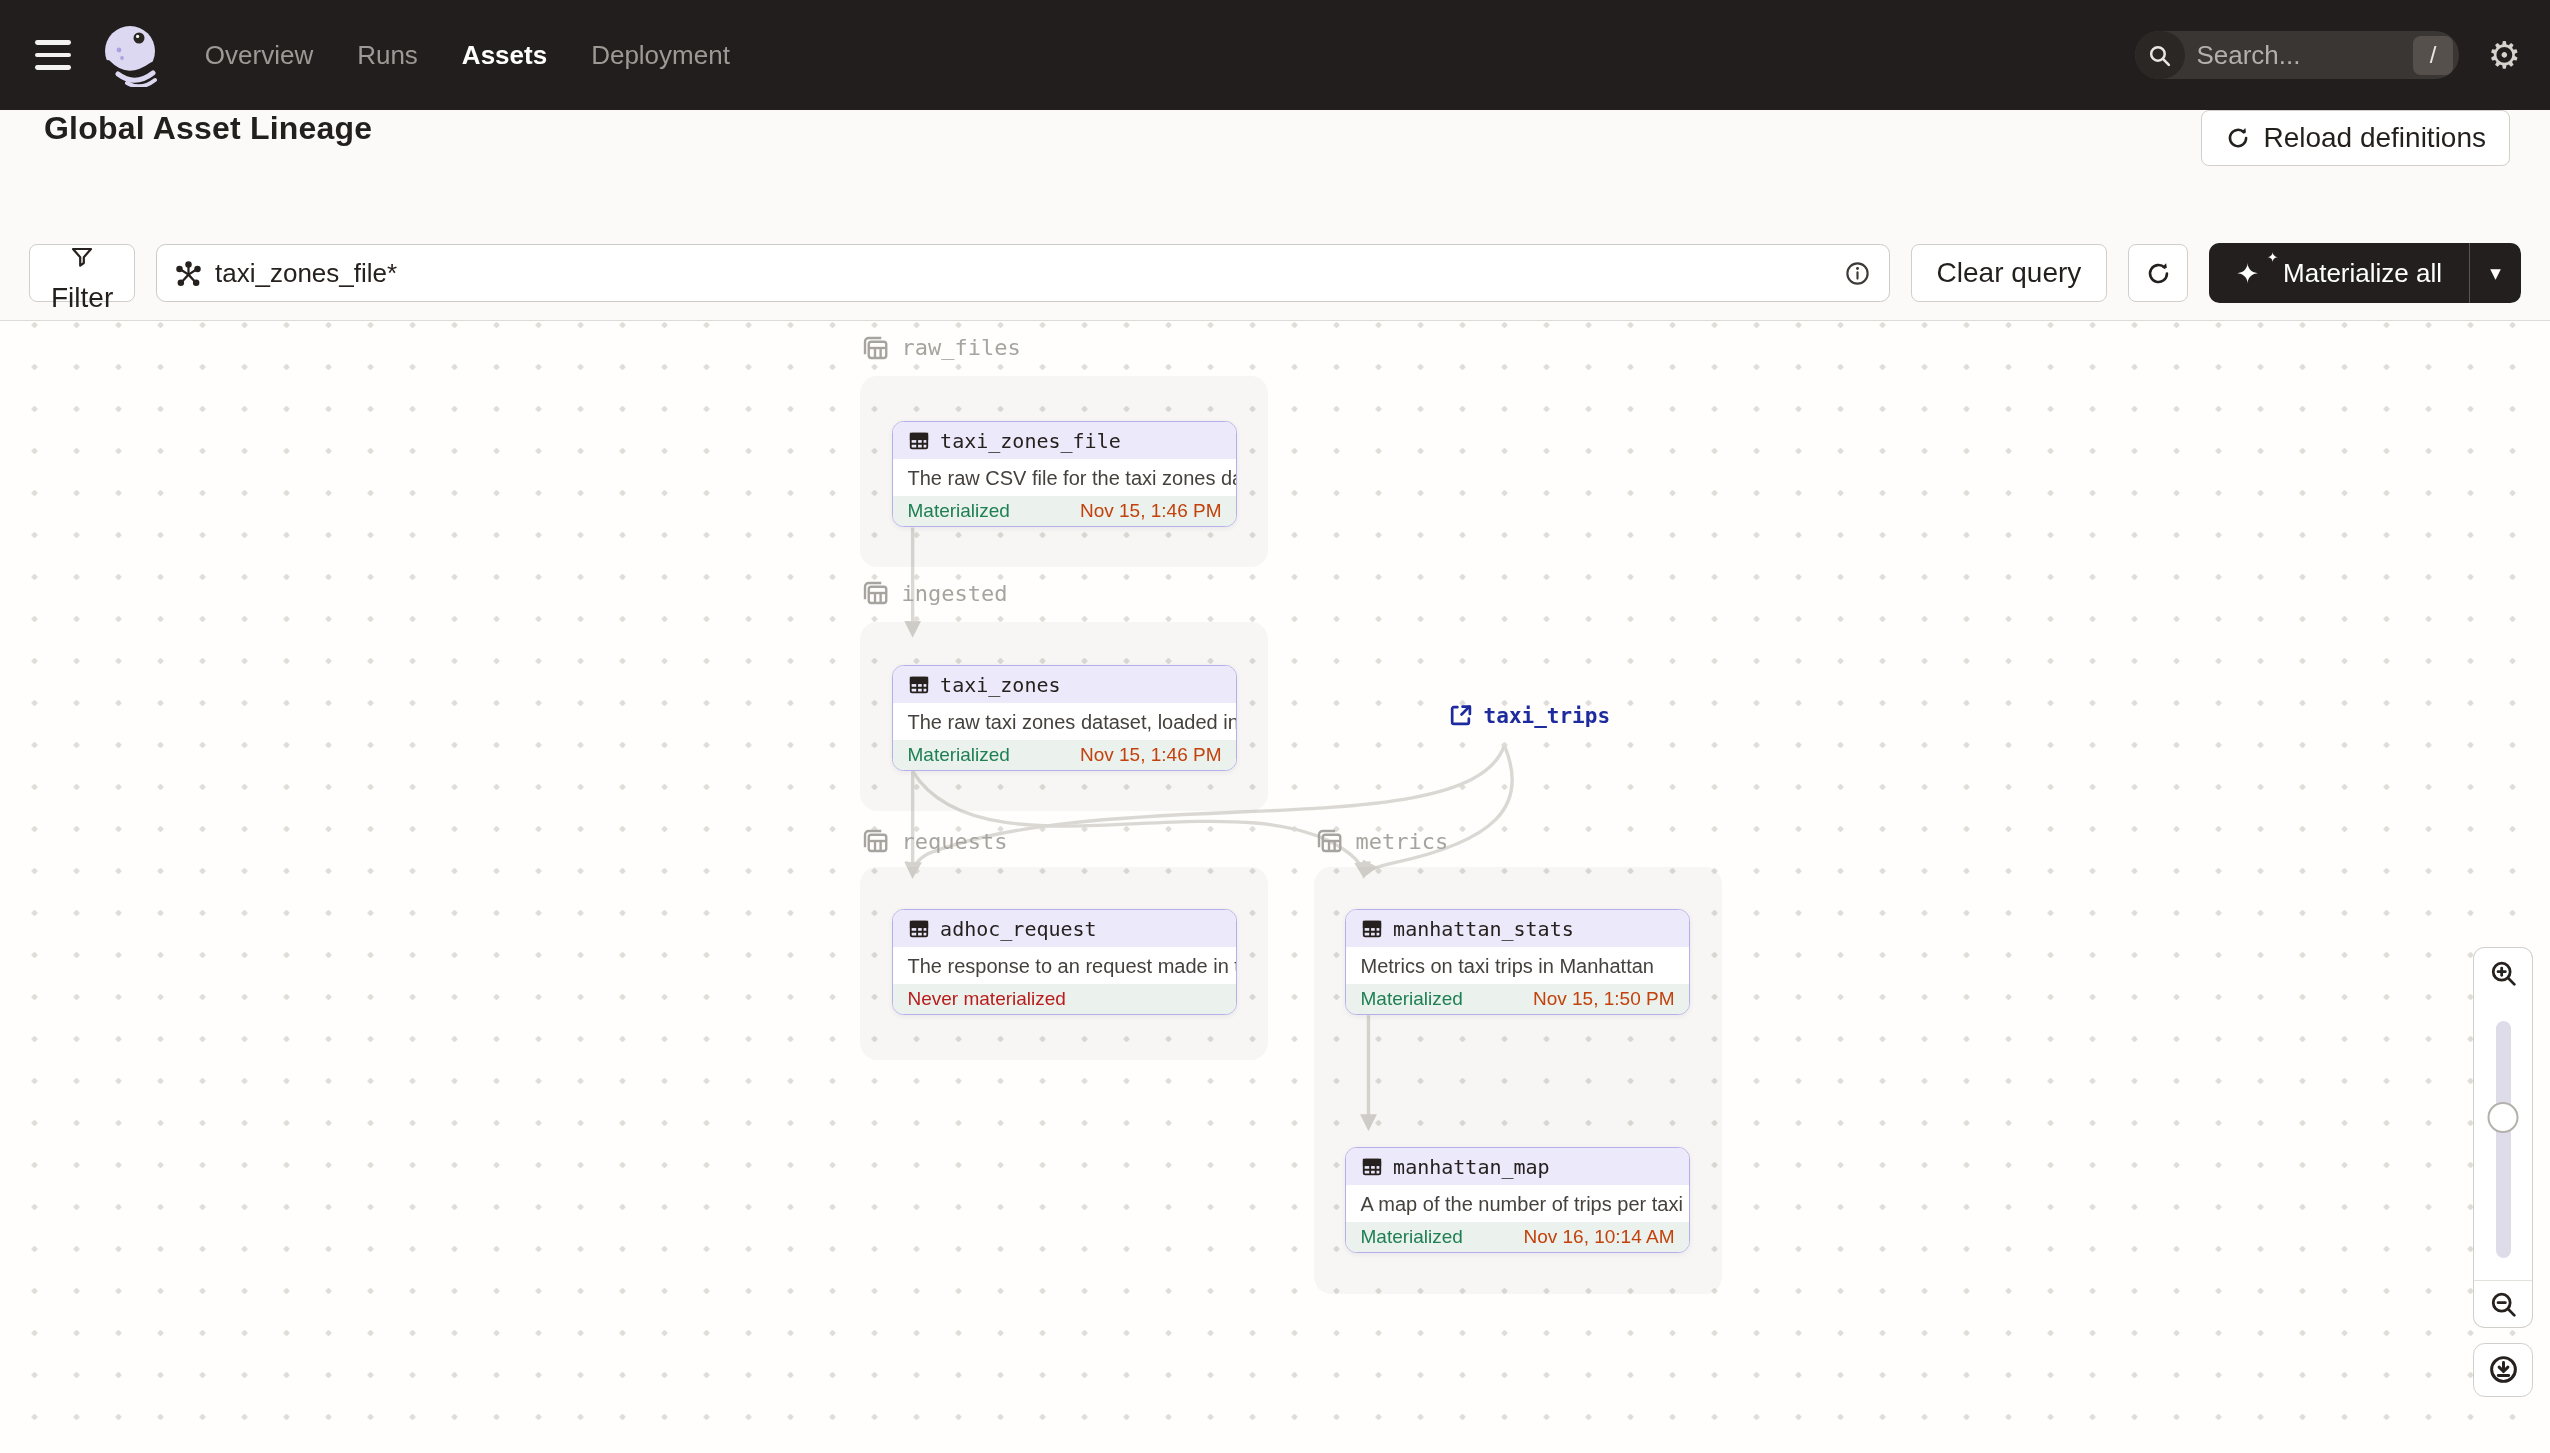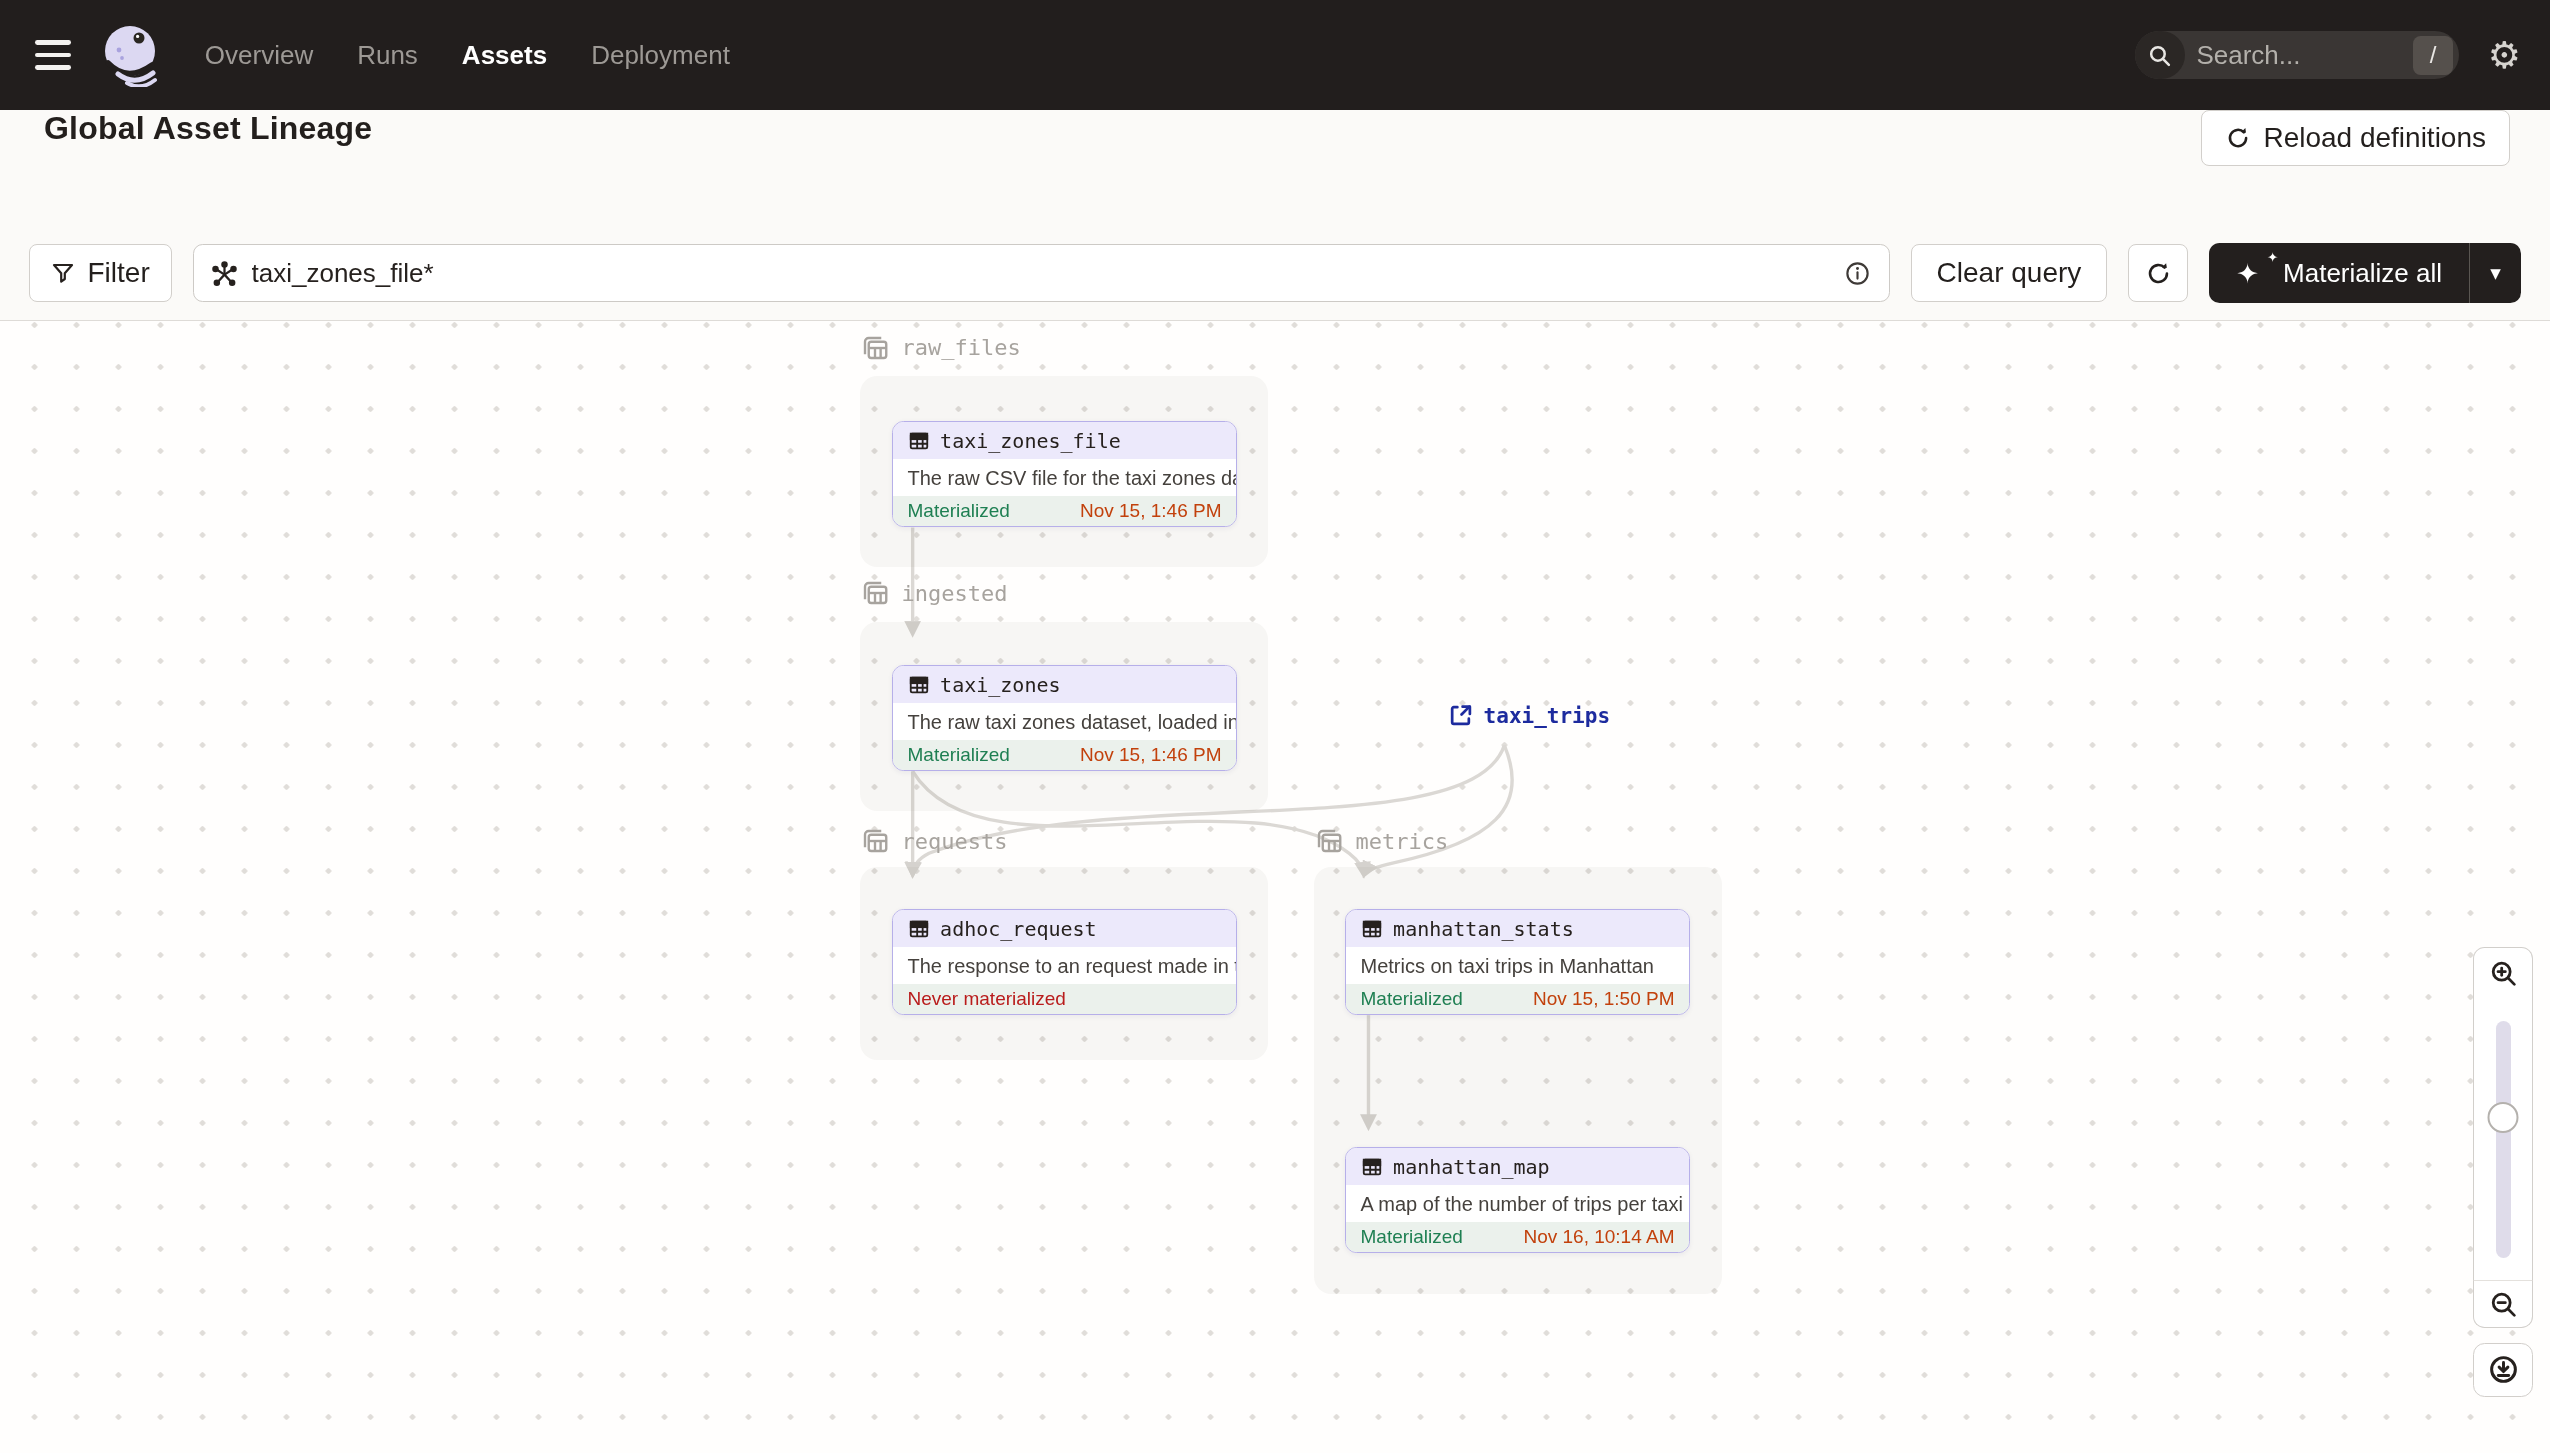--- a/index.html
+++ b/index.html
@@ -29,21 +29,21 @@
   .page-header { height:116px; display:flex; align-items:flex-start; justify-content:space-between;
                  padding:0 40px 0 44px; background:#FBFAF8; }
   .page-title { font-size:32px; font-weight:700; color:#231F1D; letter-spacing:0.2px; }
   .btn { display:flex; align-items:center; gap:12.5px; background:#FFFFFF; border:1.4px solid #D2CFCB;
          border-radius:8px; font-size:28px; color:#231F1D; cursor:pointer; }
   .reload-btn { height:56px; padding:0 23px; }
 
   
   .toolbar { height:95px; display:flex; align-items:center; gap:21px; padding:0 29px;
              background:#FBFAF8; border-bottom:1.4px solid #DEDBD7; }
-  .filter-btn { height:58px; padding:0 21px; }
+  .filter-btn { height:58px; padding:0 21px;flex-direction:column; }
   .query-wrap { flex:1; height:58px; background:#FFFFFF; border:1.4px solid #CDCAC6; border-radius:9.6px;
                 display:flex; align-items:center; padding:0 17.3px; gap:13.5px;justify-content:flex-end; }
   .query-wrap input { flex:1; border:none; outline:none; font-size:26px; color:#26211E;
                       font-family:"Liberation Sans",sans-serif; }
   .clear-btn { height:58px; padding:0 25px; }
   .refresh-btn { height:58px; width:60px; justify-content:center; gap:0; }
   .materialize { display:flex; height:60px; border-radius:10.6px; overflow:hidden; cursor:pointer; }
   .materialize .main { background:#231F1E; color:#FFFFFF; display:flex; align-items:center; gap:14.5px;
                        padding:0 27px; font-size:26px; }
   .materialize .caret { background:#231F1E; width:52px; display:flex; align-items:center; justify-content:center;

